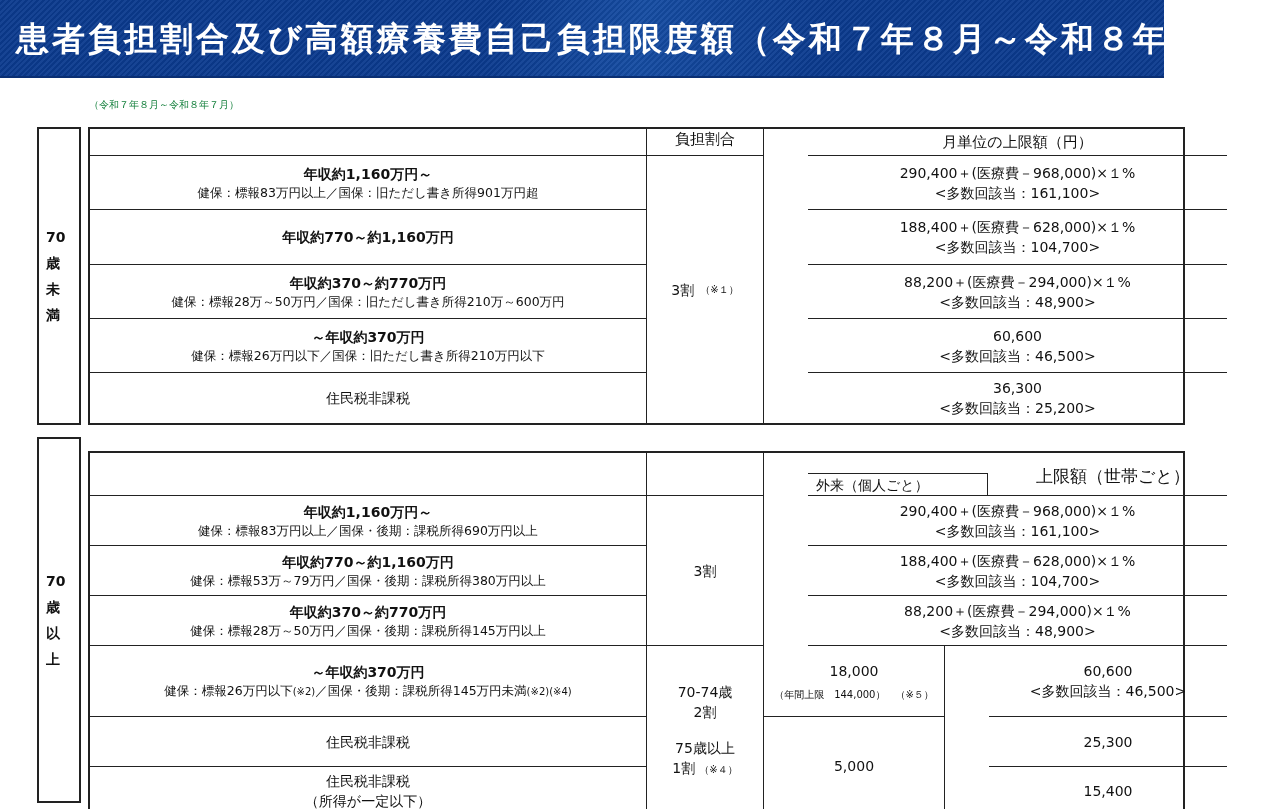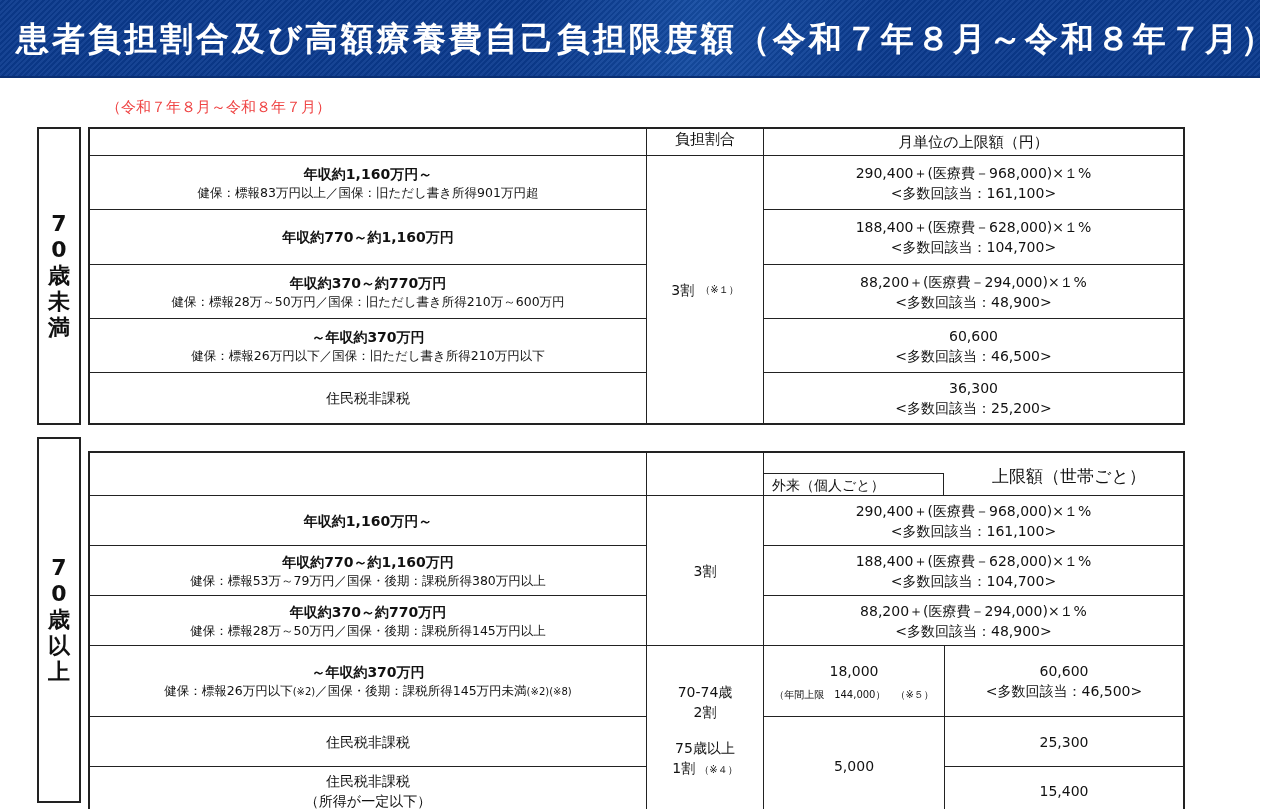--- a/index.html
+++ b/index.html
@@ -1,52 +1,52 @@
 <!DOCTYPE html>
 <html><head>
 <meta charset="utf-8">
 <style>
   * { box-sizing: border-box; margin: 0; padding: 0; }
   html, body { width: 1272px; height: 809px; background: #ffffff; overflow: hidden; }
   body { position: relative; font-family: "DejaVu Sans", "Liberation Sans", sans-serif; color: #111; }
 
   .banner {
-    position: absolute; left: 0; top: 0; width: 1260px; height: 78px;
+    position: absolute; left: 0; top: 0; width: 1164px; height: 78px;
     background-color: #0b3a8e;
     background-image:
       repeating-linear-gradient(135deg, rgba(255,255,255,0.05) 0px, rgba(255,255,255,0.05) 2px, rgba(0,0,0,0.06) 2px, rgba(0,0,0,0.06) 4px),
       linear-gradient(100deg, rgba(0,0,0,0) 0%, rgba(0,0,0,0) 42%, rgba(40,110,200,0.35) 55%, rgba(0,0,0,0) 70%);
     border-bottom: 2px solid #0a2f73;
   }
   .banner-title {
     position: absolute; left: 16px; top: 14px; height: 50px; line-height: 50px;
     font-size: 33px; font-weight: bold; color: #ffffff; letter-spacing: 3px;
     white-space: nowrap;
   }
 
   .period {
-    position: absolute; left: 106px; top: 98px; font-size: 15px; color: #ef4444; white-space: nowrap;
+    position: absolute; left: 89px; top: 98px; font-size: 10px; color: #15803d; white-space: nowrap;
   }
 
   .age-box {
     position: absolute; left: 37px; width: 44px; border: 2px solid #222;
     display: flex; align-items: center; justify-content: center;
   }
   .age-label {
-    font-size: 22px; font-weight: bold; line-height: 26px; text-align: center;
+    font-size: 14px; font-weight: bold; line-height: 26px; text-align: left;
     width: 26px; word-break: break-all;
   }
 
   .tbl { position: absolute; left: 88px; width: 1097px; border: 2px solid #222; }
   .cell {
     position: absolute; border-right: 1.5px solid #222; border-bottom: 1.5px solid #222;
     display: flex; flex-direction: column; align-items: center; justify-content: center;
     text-align: center; white-space: nowrap;
   }
-  .cell.nr { border-right: none; }
+  .cell.nr { border-right: none; margin-left: 44px; }
   .cell.nb { border-bottom: none; }
   .t-main { font-size: 14px; font-weight: bold; line-height: 20px; }
   .t-sub { font-size: 12.5px; line-height: 18px; }
   .t-norm { font-size: 14px; line-height: 20px; }
   .t-hdr { font-size: 15px; line-height: 20px; }
   .t-small { font-size: 10px; line-height: 14px; }
   .note { font-size: 10px; }
 
   .gairai {
     position: absolute; left: 0; top: 20px; width: 180px; height: 22px;
@@ -137,20 +137,21 @@
 
   <div class="cell" style="left:0;top:0;width:557px;height:43px;"></div>
   <div class="cell" style="left:557px;top:0;width:117px;height:43px;"></div>
   <div class="cell nr" style="left:674px;top:0;width:419px;height:43px;display:block;">
     <div class="gairai">外来（個人ごと）</div>
     <div class="setai-label">上限額（世帯ごと）</div>
   </div>
 
   <div class="cell" style="left:0;top:43px;width:557px;height:50px;">
     <span class="t-main">年収約1,160万円～</span>
+    <span class="t-sub">健保：標報83万円以上／国保・後期：課税所得690万円以上</span>
   </div>
   <div class="cell nr" style="left:674px;top:43px;width:419px;height:50px;">
     <span class="t-norm">290,400＋(医療費－968,000)×１%</span>
     <span class="t-norm">&lt;多数回該当：161,100&gt;</span>
   </div>
 
   <div class="cell" style="left:0;top:93px;width:557px;height:50px;">
     <span class="t-main">年収約770～約1,160万円</span>
     <span class="t-sub">健保：標報53万～79万円／国保・後期：課税所得380万円以上</span>
   </div>
@@ -168,21 +169,21 @@
     <span class="t-norm">&lt;多数回該当：48,900&gt;</span>
   </div>
 
   <div class="cell" style="left:557px;top:43px;width:117px;height:150px;">
     <span class="t-norm">3割</span>
   </div>
 
   <div class="cell" style="left:0;top:193px;width:557px;height:71px;">
     <span class="t-main">～年収約370万円</span>
     <span class="t-sub">
-      <span>健保：標報26万円以下</span><span class="note">(※2)</span><span>／国保・後期：課税所得145万円未満</span><span class="note">(※2)(※8)</span>
+      <span>健保：標報26万円以下</span><span class="note">(※2)</span><span>／国保・後期：課税所得145万円未満</span><span class="note">(※2)(※4)</span>
     </span>
   </div>
   <div class="cell" style="left:674px;top:193px;width:181px;height:71px;gap:7px;">
     <span class="t-norm">18,000</span>
     <span class="t-small">（年間上限　144,000）　（※５）</span>
   </div>
   <div class="cell nr" style="left:855px;top:193px;width:238px;height:71px;">
     <span class="t-norm">60,600</span>
     <span class="t-norm">&lt;多数回該当：46,500&gt;</span>
   </div>

